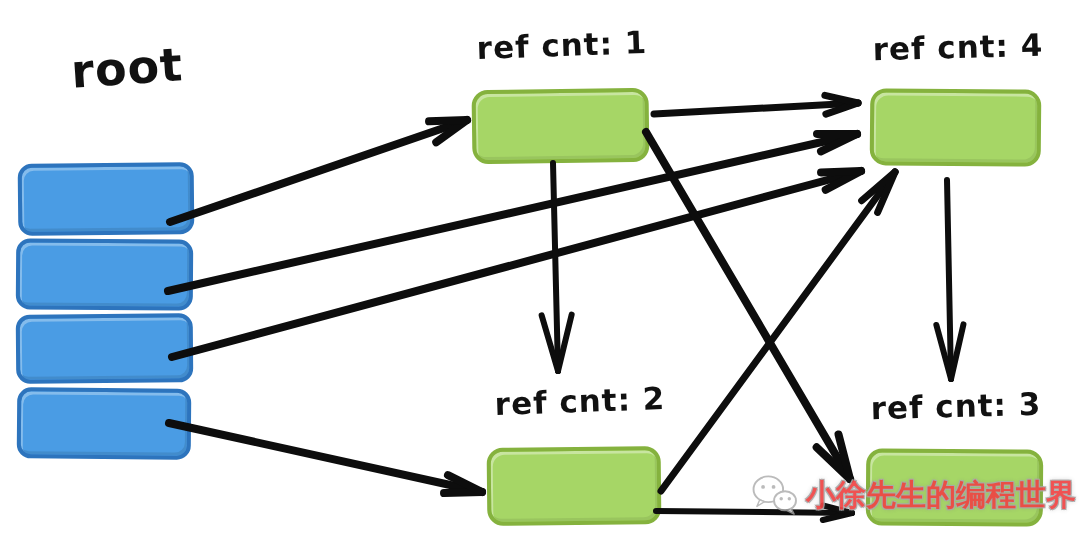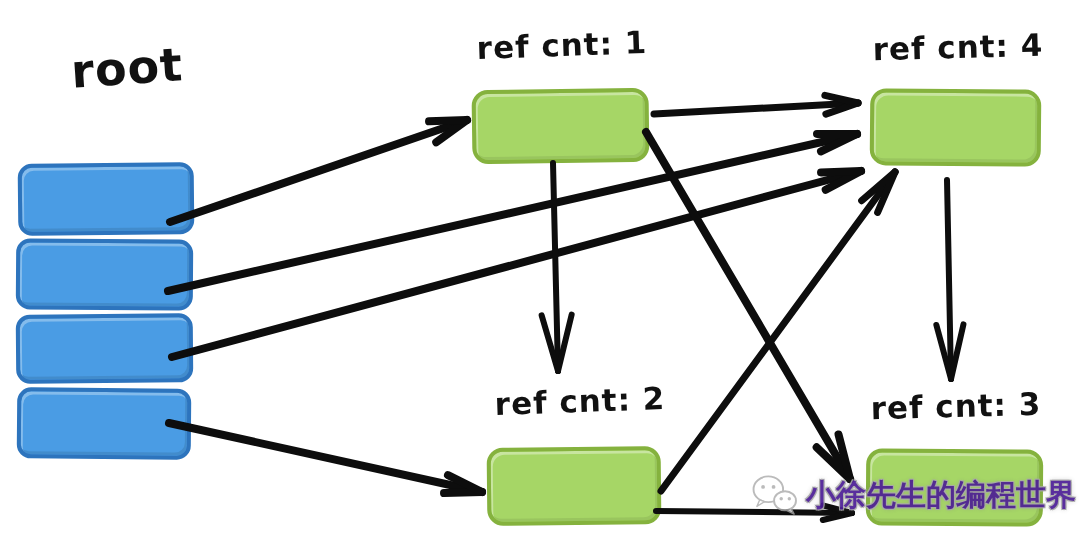--- a/index.html
+++ b/index.html
@@ -21,21 +21,21 @@
     position:absolute;background:#a6d666;border:4px solid #85b23e;
     border-radius:16px;box-sizing:border-box;
     box-shadow:inset 2px 3px 0 rgba(255,255,255,.38), inset -2px -3px 0 rgba(0,0,0,.08);
   }
   #edges{position:absolute;left:0;top:0;pointer-events:none;}
   .watermark{
     position:absolute;display:flex;align-items:center;gap:6px;opacity:.92;
   }
   .watermark .wicon{width:50px;height:42px;flex:0 0 auto;opacity:.85;}
   .watermark span{
-    font-size:30px;font-weight:700;color:#4c1d95;white-space:nowrap;
+    font-size:30px;font-weight:700;color:#ef4444;white-space:nowrap;
     text-shadow:-1px -1px 0 #a9a9a9, 1px -1px 0 #a9a9a9, -1px 1px 0 #a9a9a9,
                  1px 1px 0 #a9a9a9, 0 0 5px rgba(130,130,130,.55);
   }
 </style>
 </head>
 <body>
 
 <div id="canvas">
 
   <div class="hand" style="left: 57px; top: 36px; width: 140px; height: 64px; font-size: 46px; transform: rotate(-4deg);">root</div>

